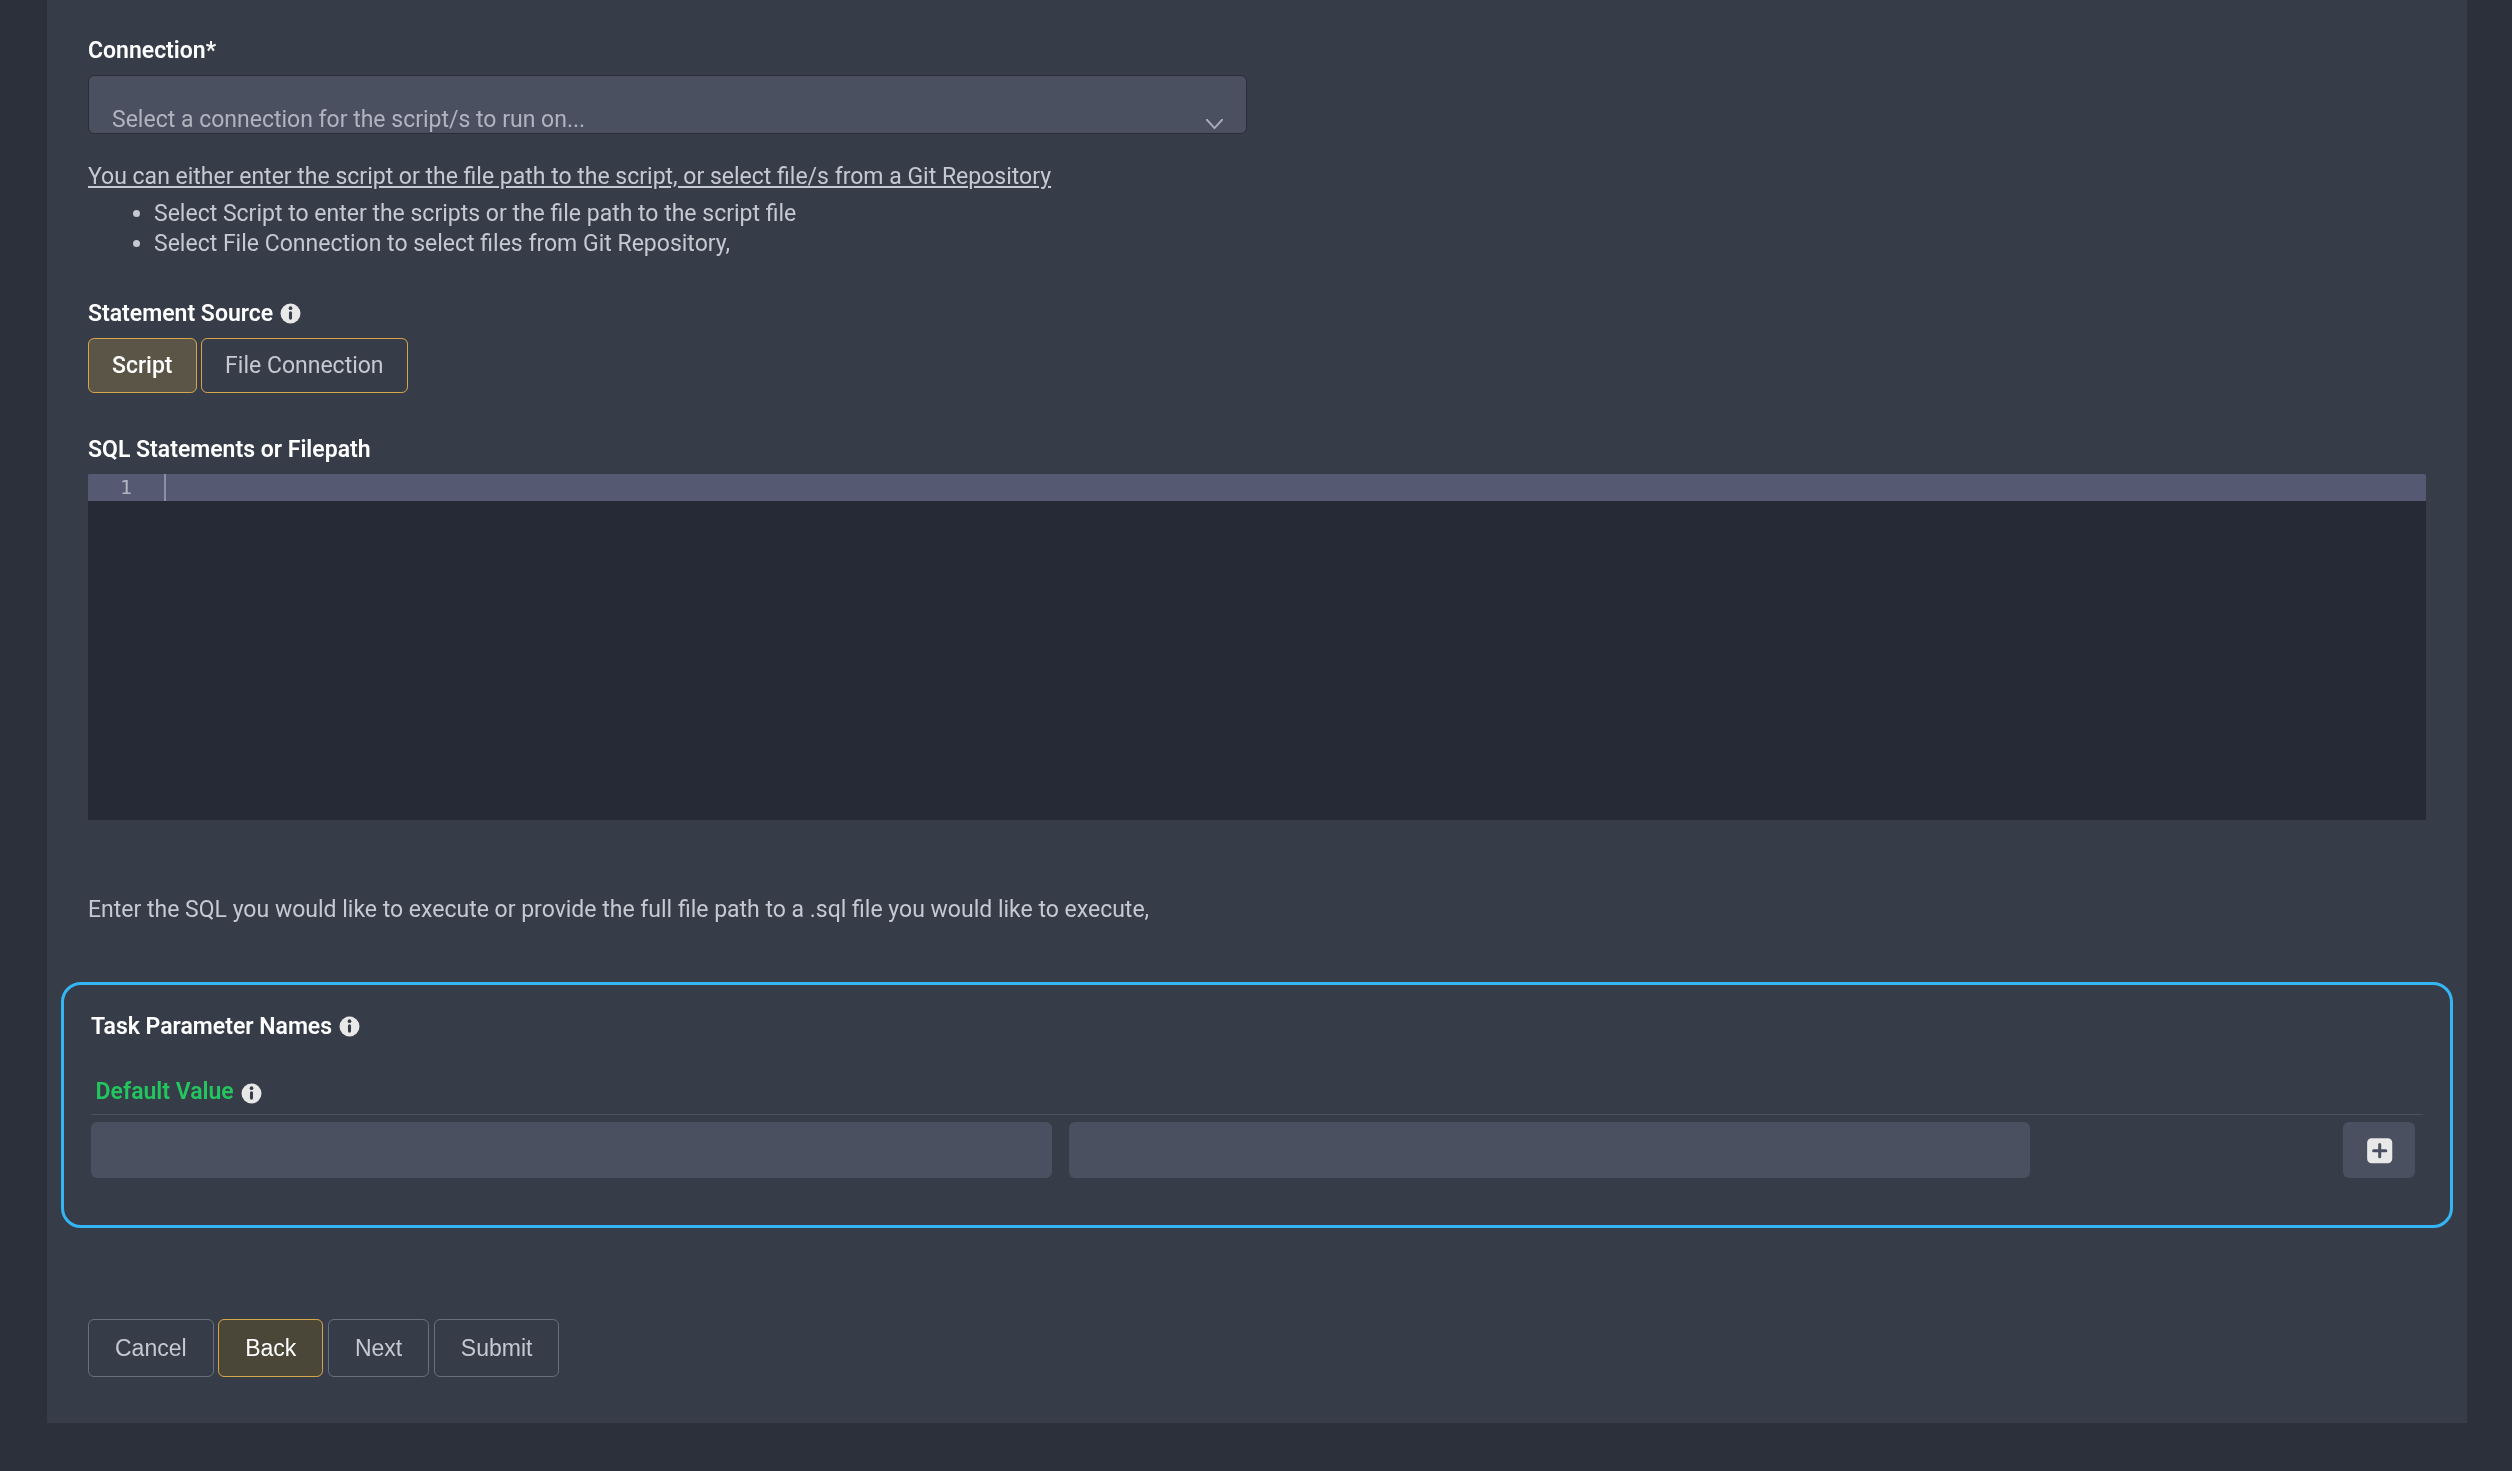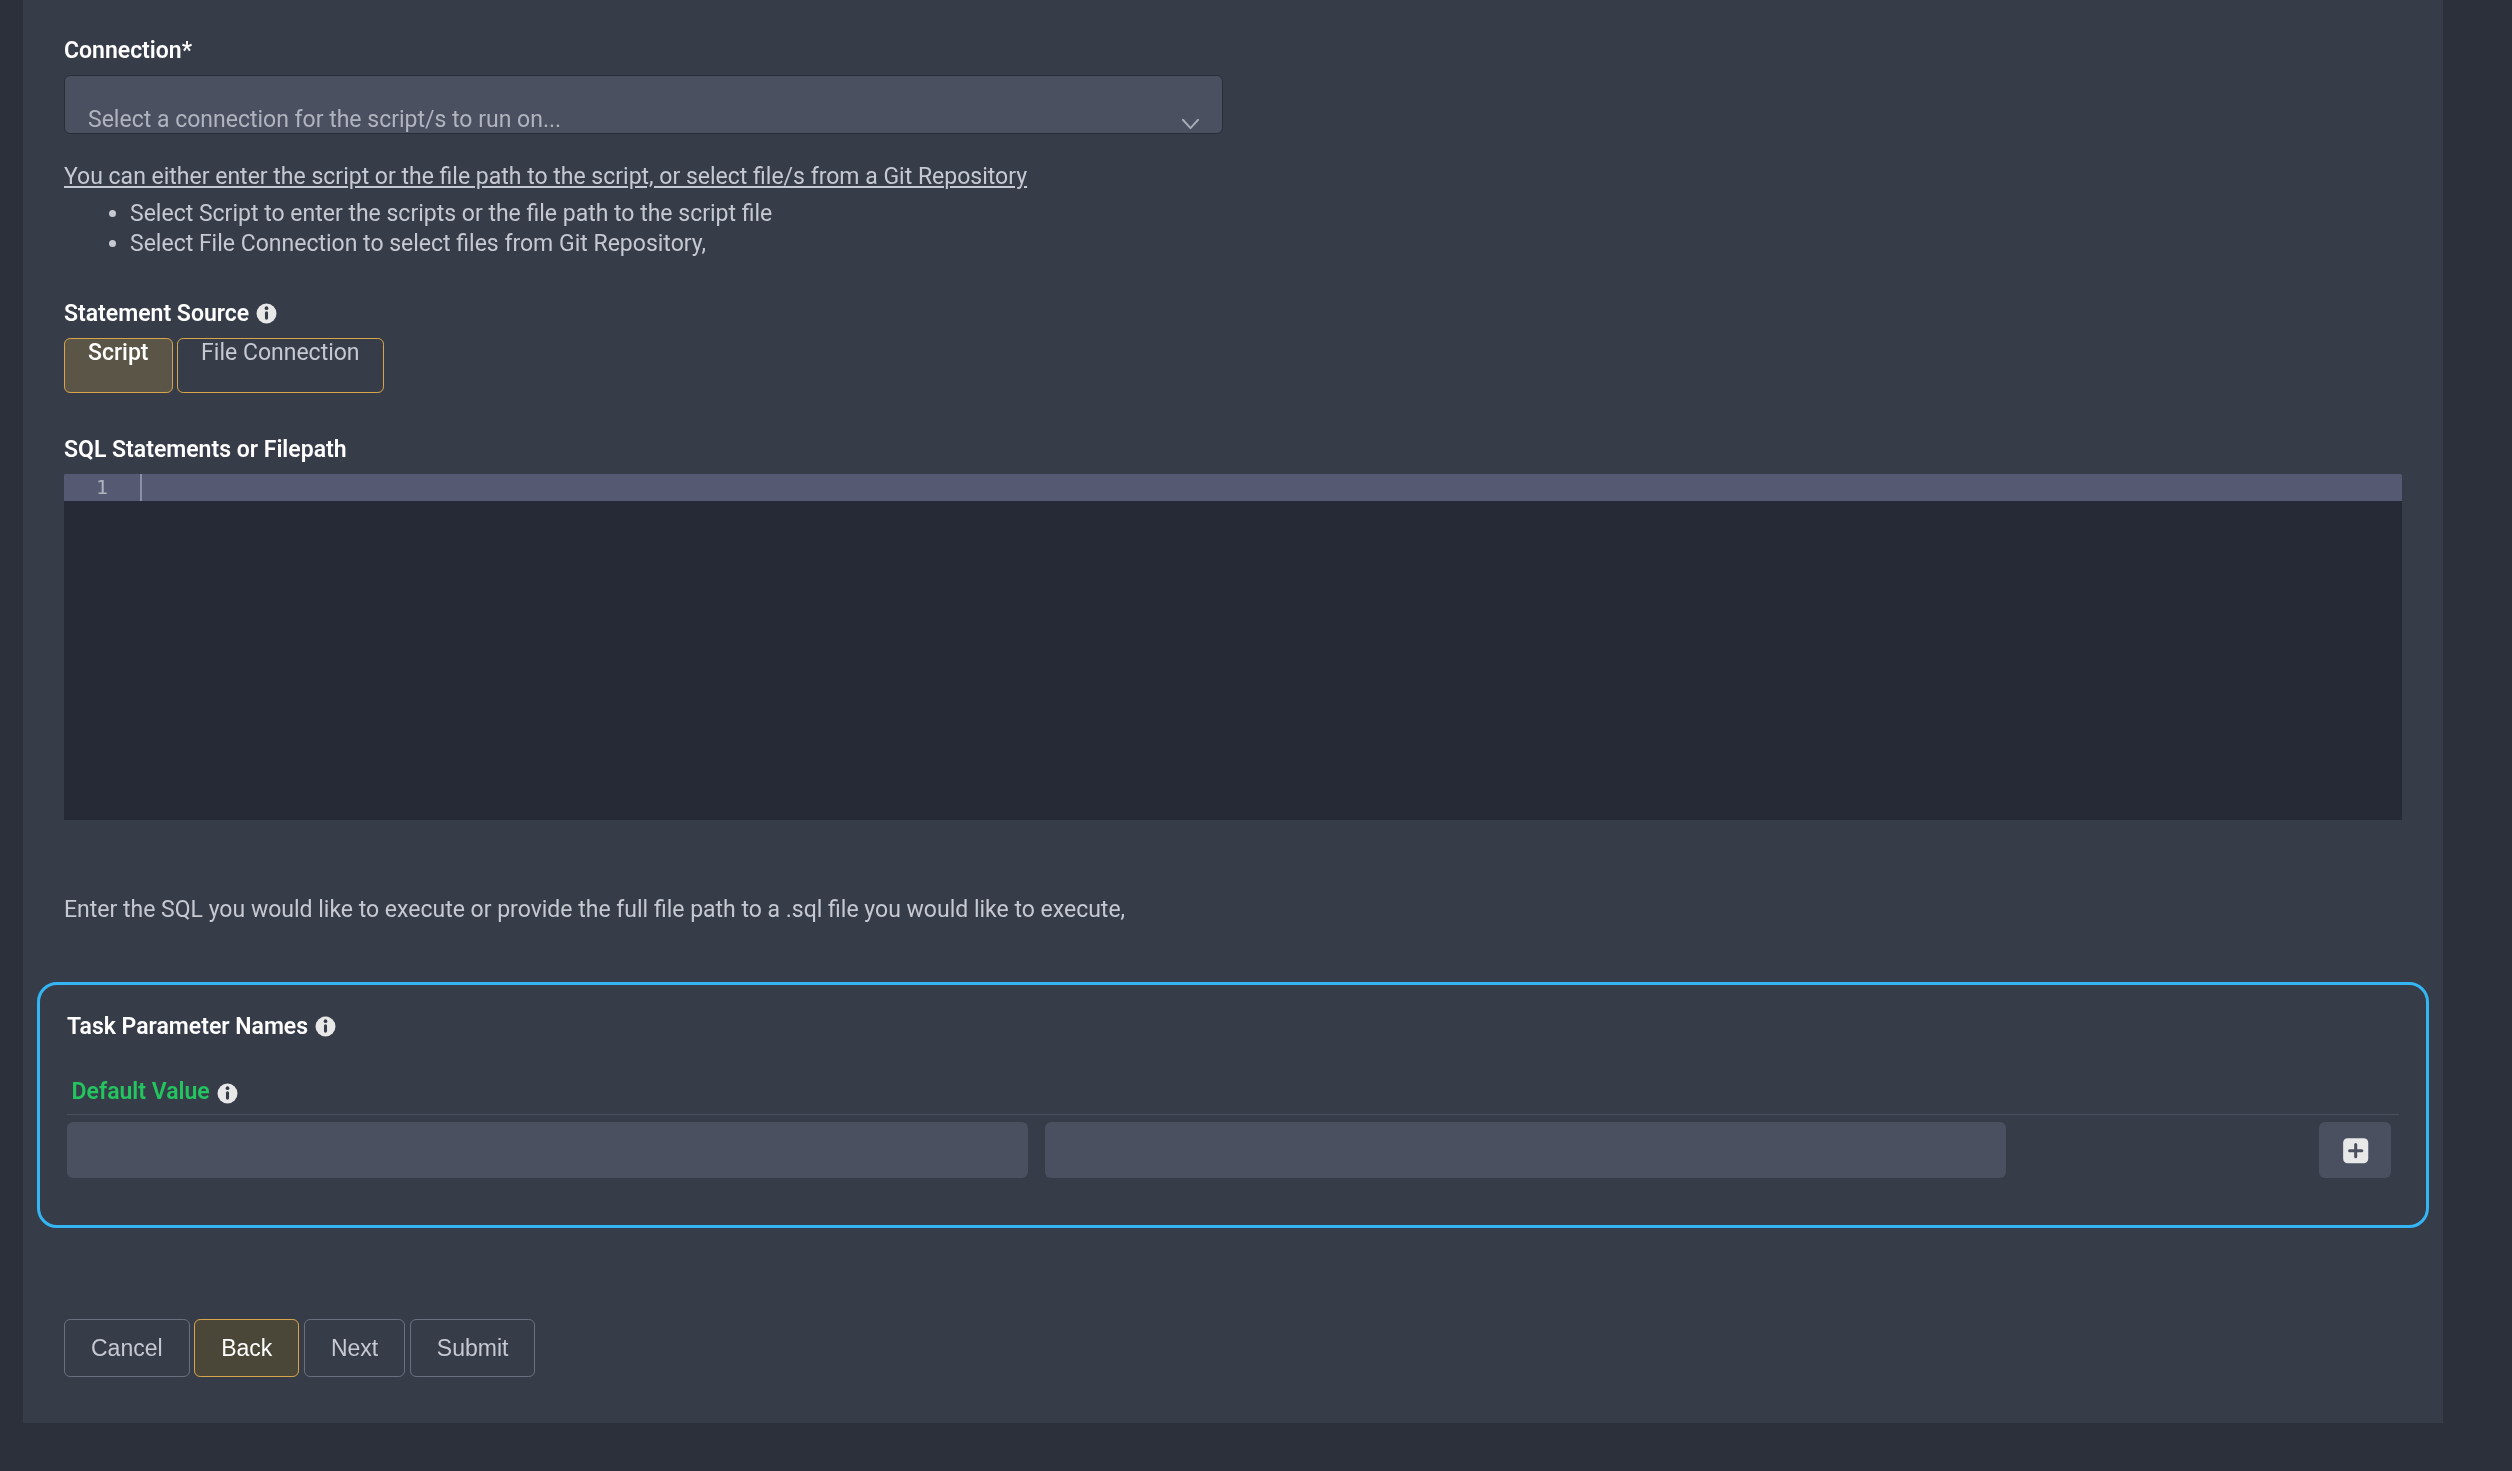--- a/index.html
+++ b/index.html
@@ -10,21 +10,21 @@
     font-family: -apple-system, BlinkMacSystemFont, "Segoe UI", Roboto, "Helvetica Neue", Arial, sans-serif;
     color: #e8e8e8;
     font-size: 23px;
   }
   .outer {
     background: #2c303a;
     padding: 0;
   }
   .panel {
     background: #373c49;
-    margin: 0 47px 0 23px;
+    margin: 0 47px 0 47px;
     padding: 37px 41px 46px 41px;
     width: 2420px;
   }
   .label {
     color: #ffffff;
     font-weight: 600;
     font-size: 23px;
     margin-bottom: 10.7px;
     display: flex;
     align-items: center;
@@ -73,20 +73,21 @@
   }
   .toggle-btn {
     height: 55px;
     padding: 0 23px;
     border-radius: 6.1px;
     border: 1.5px solid #d9a54b;
     background: transparent;
     color: #c6c9d1;
     font-size: 23px;
     display: flex;
+    align-items: center;
     cursor: pointer;
     font-weight: 400;
   }
   .toggle-btn.active {
     background: #5a5546;
     color: #ffffff;
     font-weight: 500;
   }
   .code-editor {
     margin-top: 10.7px;

